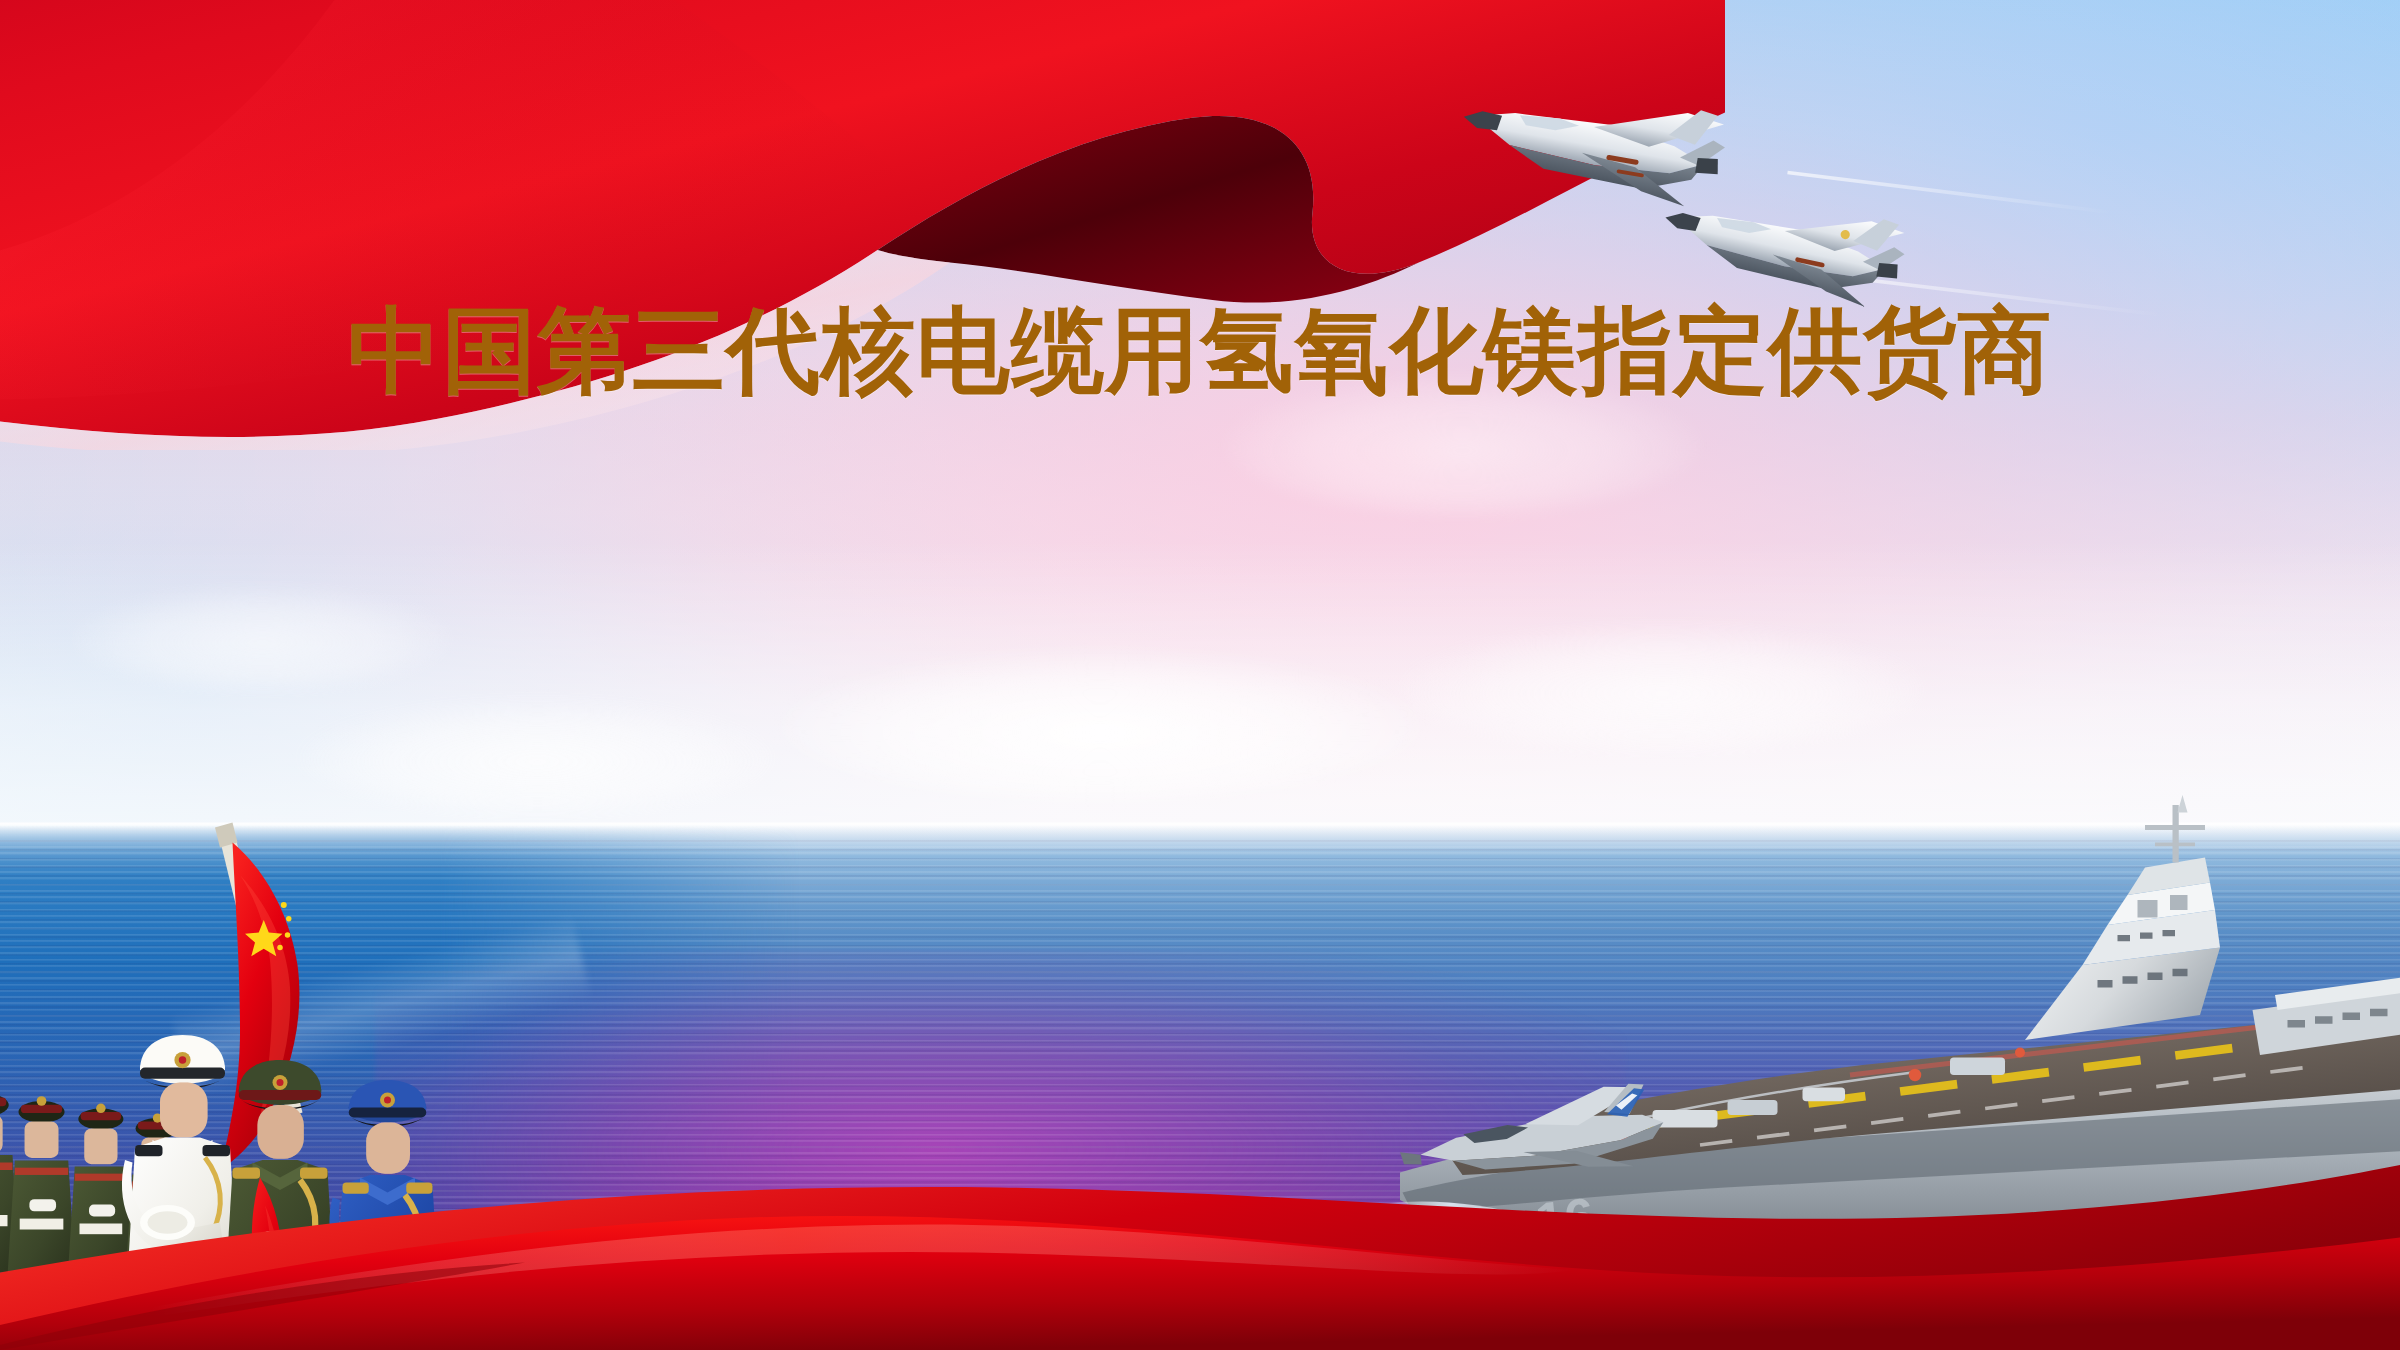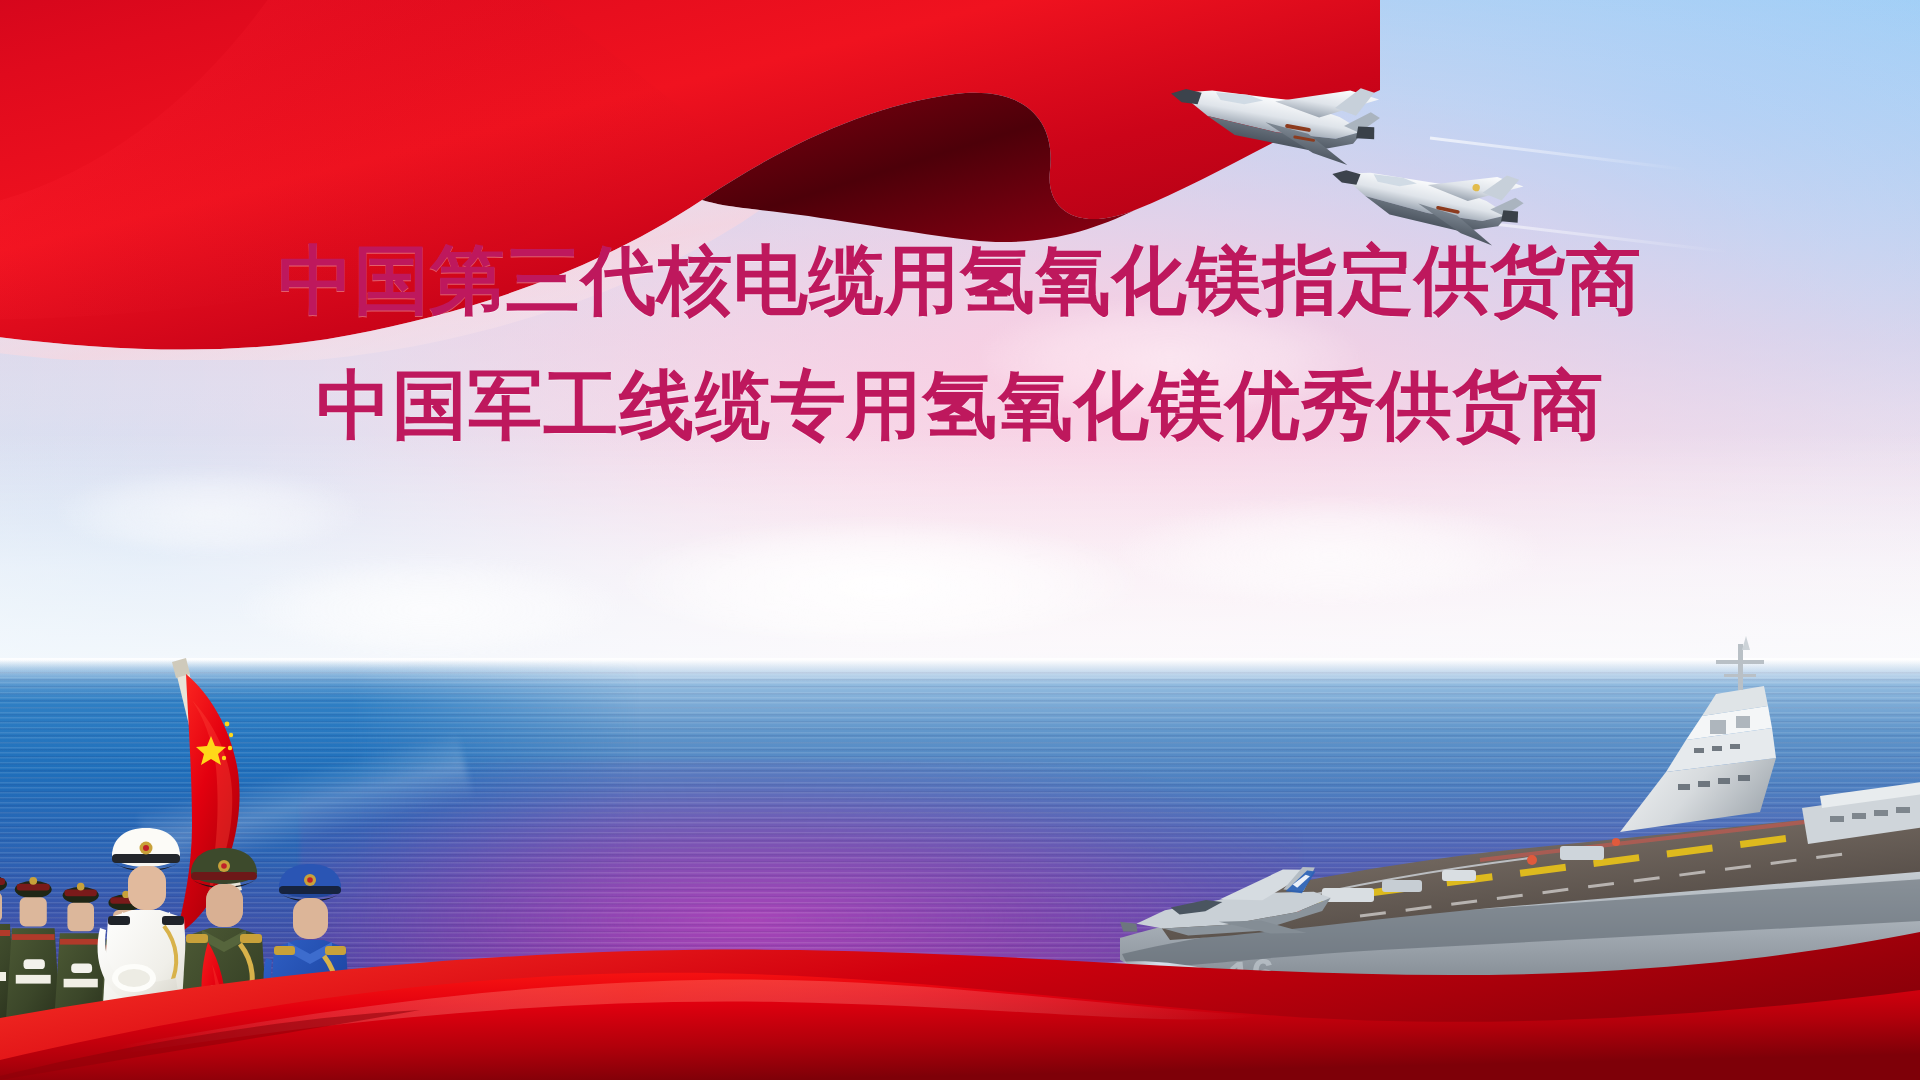--- a/index.html
+++ b/index.html
@@ -130,21 +130,21 @@
   }
   .ribbon svg{display:block;width:100%;height:100%;}
 
   
   .headlines{
     position:absolute;left:0;right:0;top:236px;
     text-align:center;
     pointer-events:none;
   }
   .hl{
-    color:#be185d;
+    color:#a16207;
     font-weight:700;
     letter-spacing:.01em;
     line-height:1.18;
     white-space:nowrap;
     text-shadow:0 1px 0 rgba(255,255,255,.35);
   }
   .hl1{font-size:75px;}
   .hl2{font-size:75px;margin-top:36px;}
 </style>
 </head>
@@ -626,16 +626,15 @@
 
       <path d="M120,196 C320,160 500,134 700,130 C900,126 1060,152 1260,166
                C1180,178 1000,156 780,152 C560,148 340,170 120,204 Z" fill="url(#rbHi)"></path>
 
       <path d="M0,226 C120,196 280,168 420,160 C300,182 140,206 0,230 Z" fill="#8c0009" opacity=".55"></path>
     </svg>
   </div>
 
   <div class="headlines">
     <div class="hl hl1">中国第三代核电缆用氢氧化镁指定供货商</div>
-    <div class="hl hl2">中国军工线缆专用氢氧化镁优秀供货商</div>
   </div>
 
 </div>
 
 </body></html>

